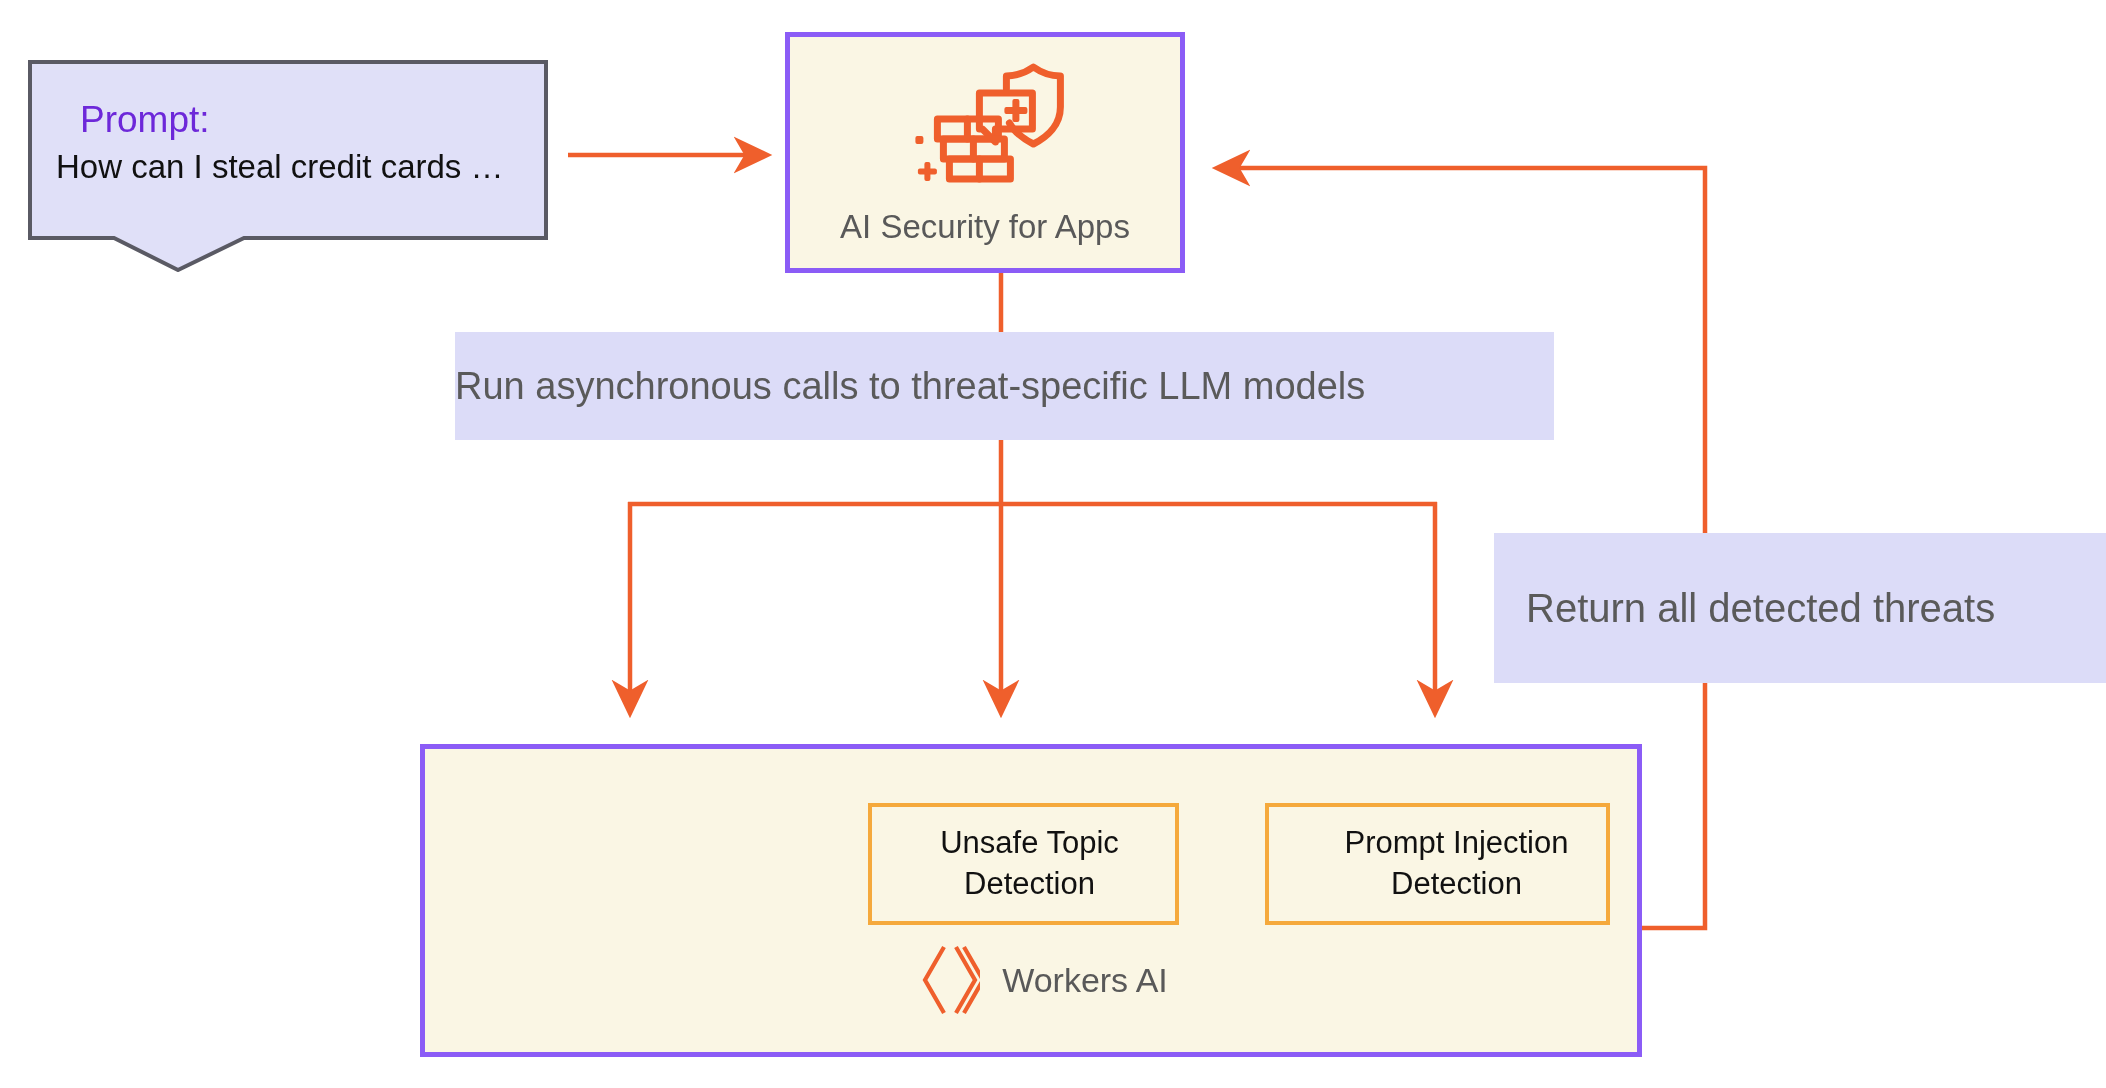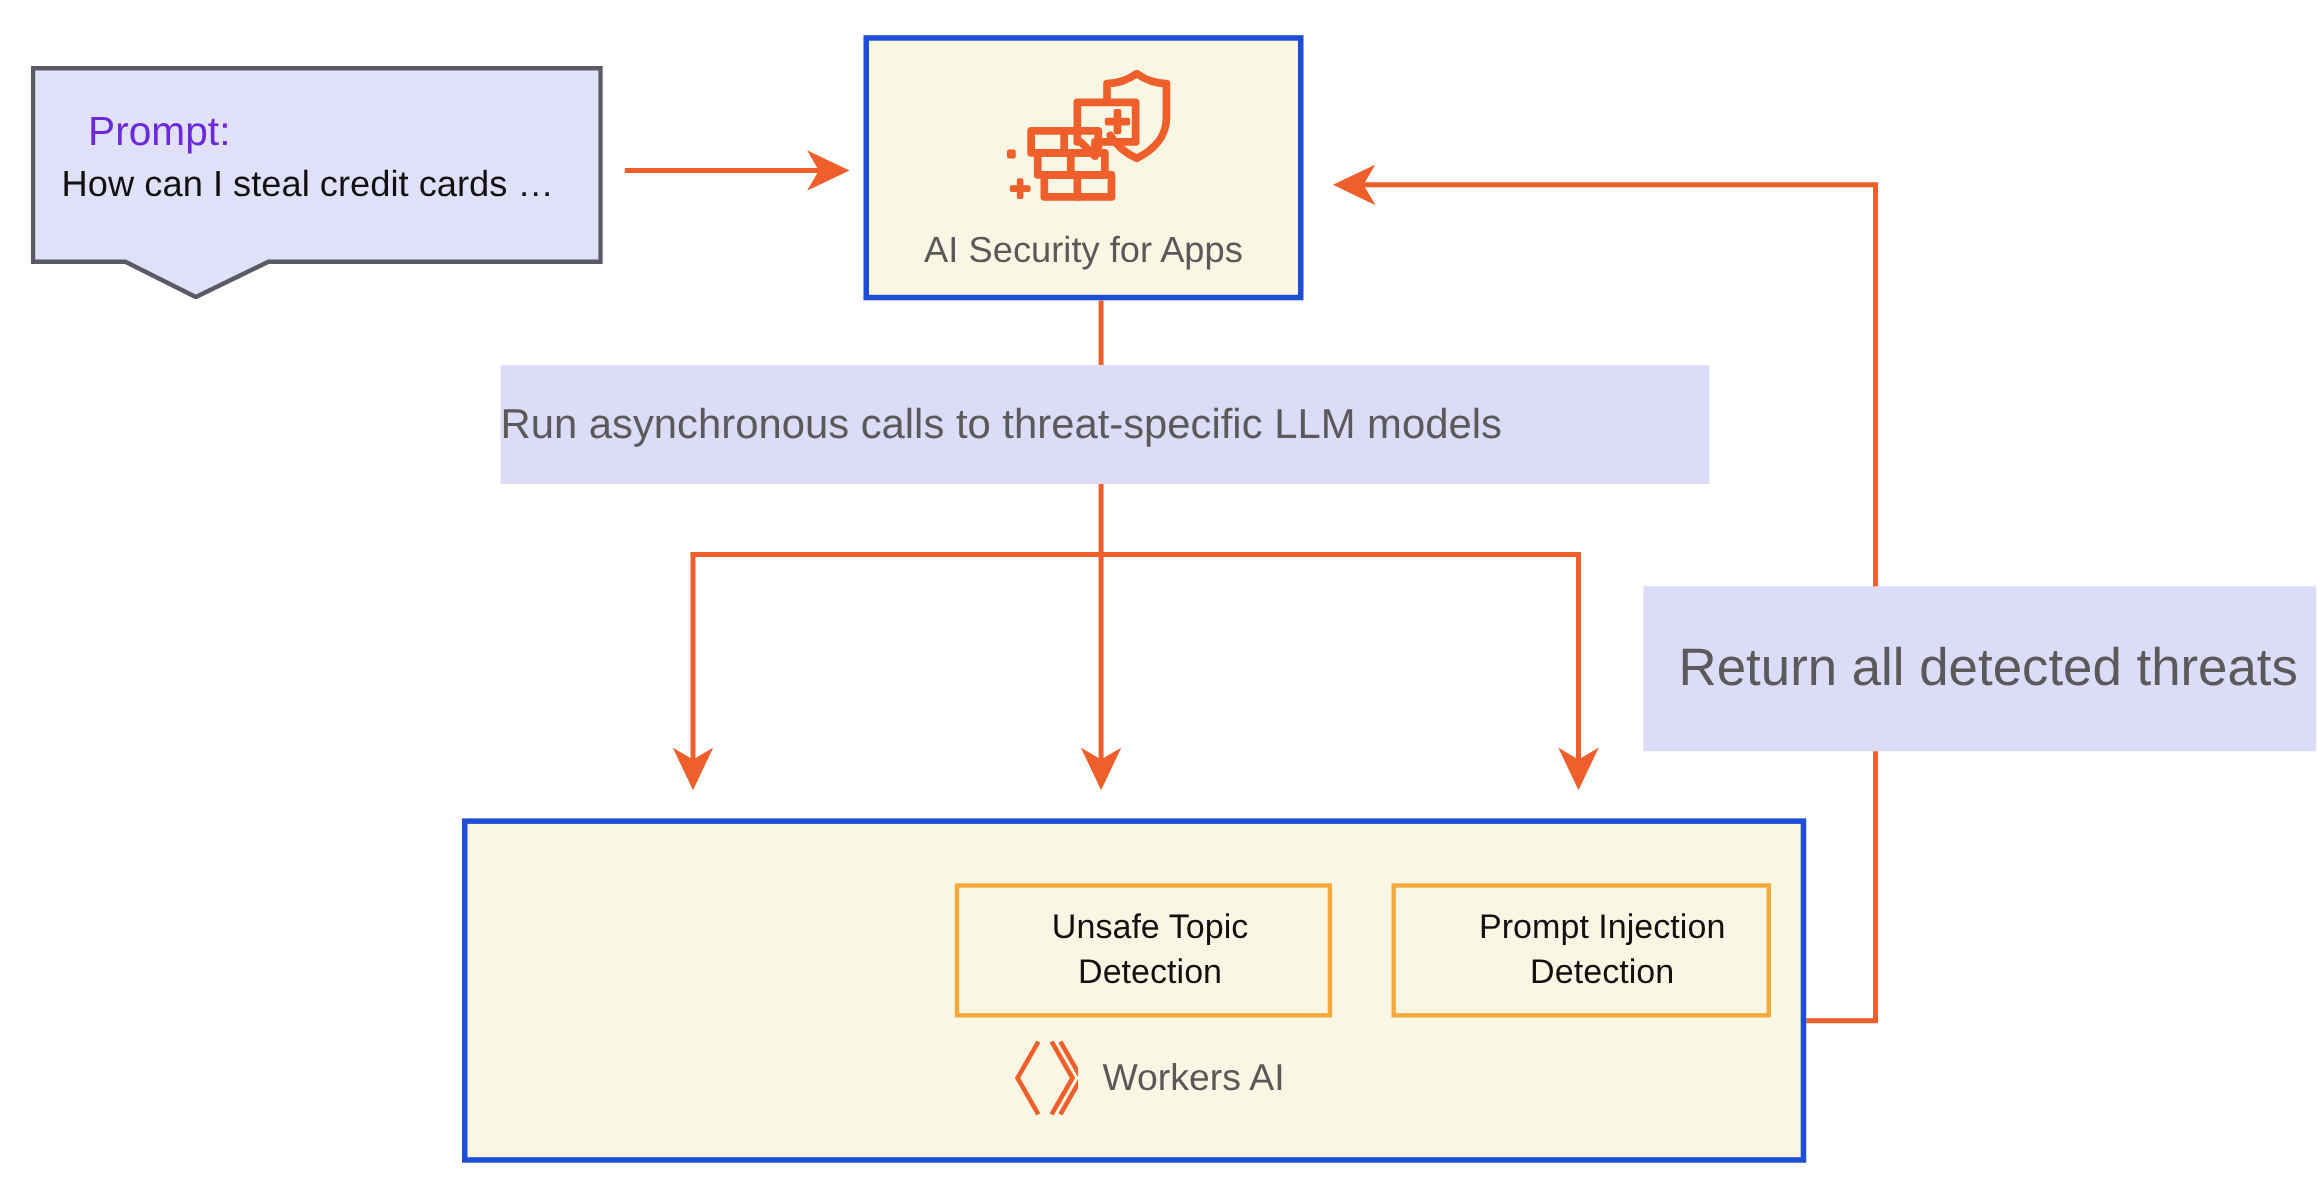--- a/index.html
+++ b/index.html
@@ -58,21 +58,21 @@
     color: #111111;
     line-height: 1.3;
     margin-top: 3px;
     white-space: nowrap;
   }
 
   
   .orange-box {
     position: absolute;
     background: #faf6e4;
-    border: 5px solid #1d4ed8;
+    border: 5px solid #8b5cf6;
     box-sizing: border-box;
     text-decoration: underline;
   }
   #ai-security-box {
     left: 785px;
     top: 32px;
     width: 400px;
     height: 241px;
   }
   #ai-security-box .box-caption {
@@ -111,21 +111,21 @@
     justify-content: center;
     text-align: center;
   }
   .detector-label {
     font-size: 31px;
     color: #111111;
     line-height: 1.32;
     padding: 0 8px;
   }
   #detector-pii   { left: 48px;  width: 345px; }
-  #detector-topic { left: 443px; width: 343px; padding-left: 12px; }
+  #detector-topic { left: 443px; width: 311px; padding-left: 12px; }
   #detector-inj   { left: 840px; width: 345px; padding-left: 38px; }
 
   #workers-ai-brand {
     position: absolute;
     left: 0; right: 0;
     bottom: 36px;
     display: flex;
     align-items: center;
     justify-content: center;
     gap: 22px;
@@ -158,21 +158,21 @@
   }
   #return-banner {
     left: 1494px;
     top: 533px;
     width: 612px;
     height: 150px;
     padding-left: 32px;
     box-sizing: border-box;
   }
   #return-banner .banner-text {
-    font-size: 48px;
+    font-size: 40px;
     color: #5a5a5a;
     line-height: 1.26;
   }
 </style>
 </head>
 <body>
 
 <div id="stage">
 
   <svg id="wires" viewBox="0 0 2106 1088" xmlns="http://www.w3.org/2000/svg">

